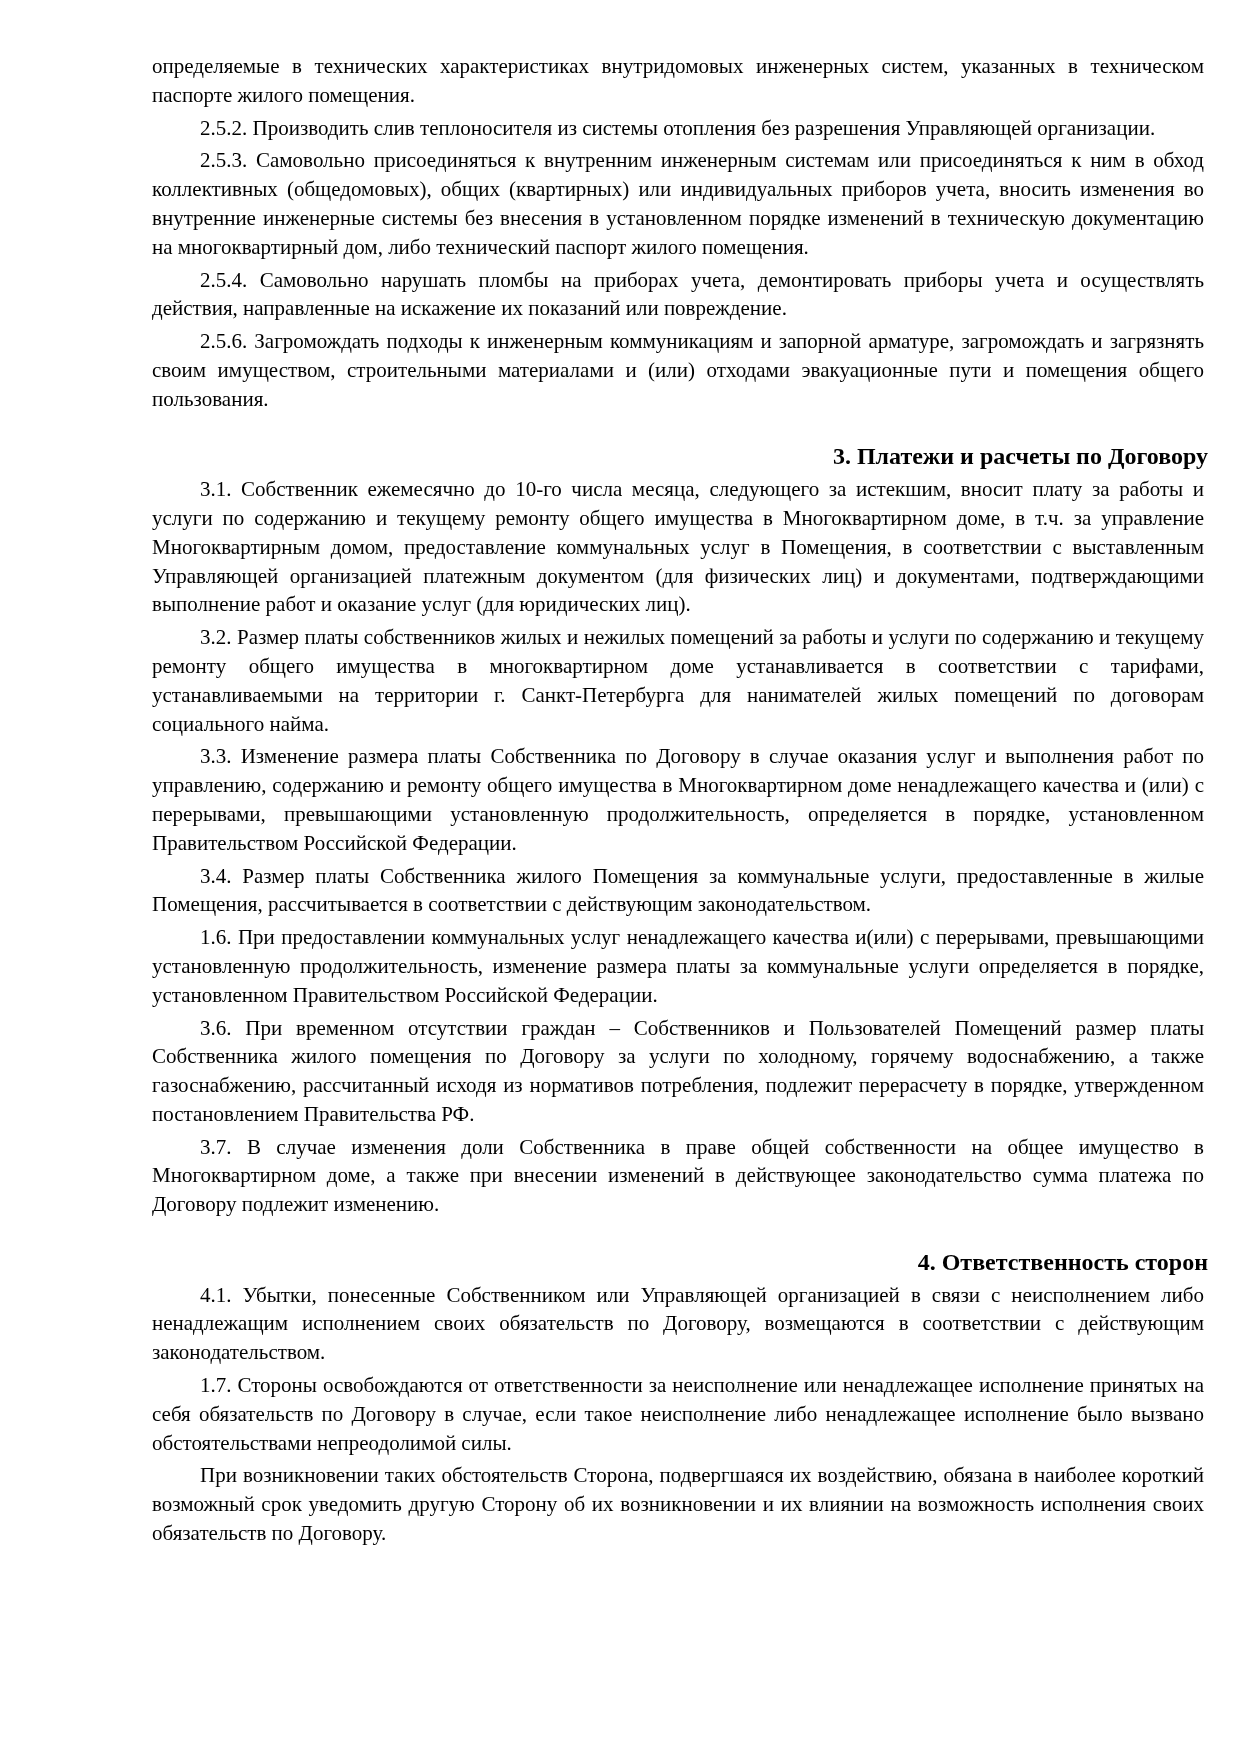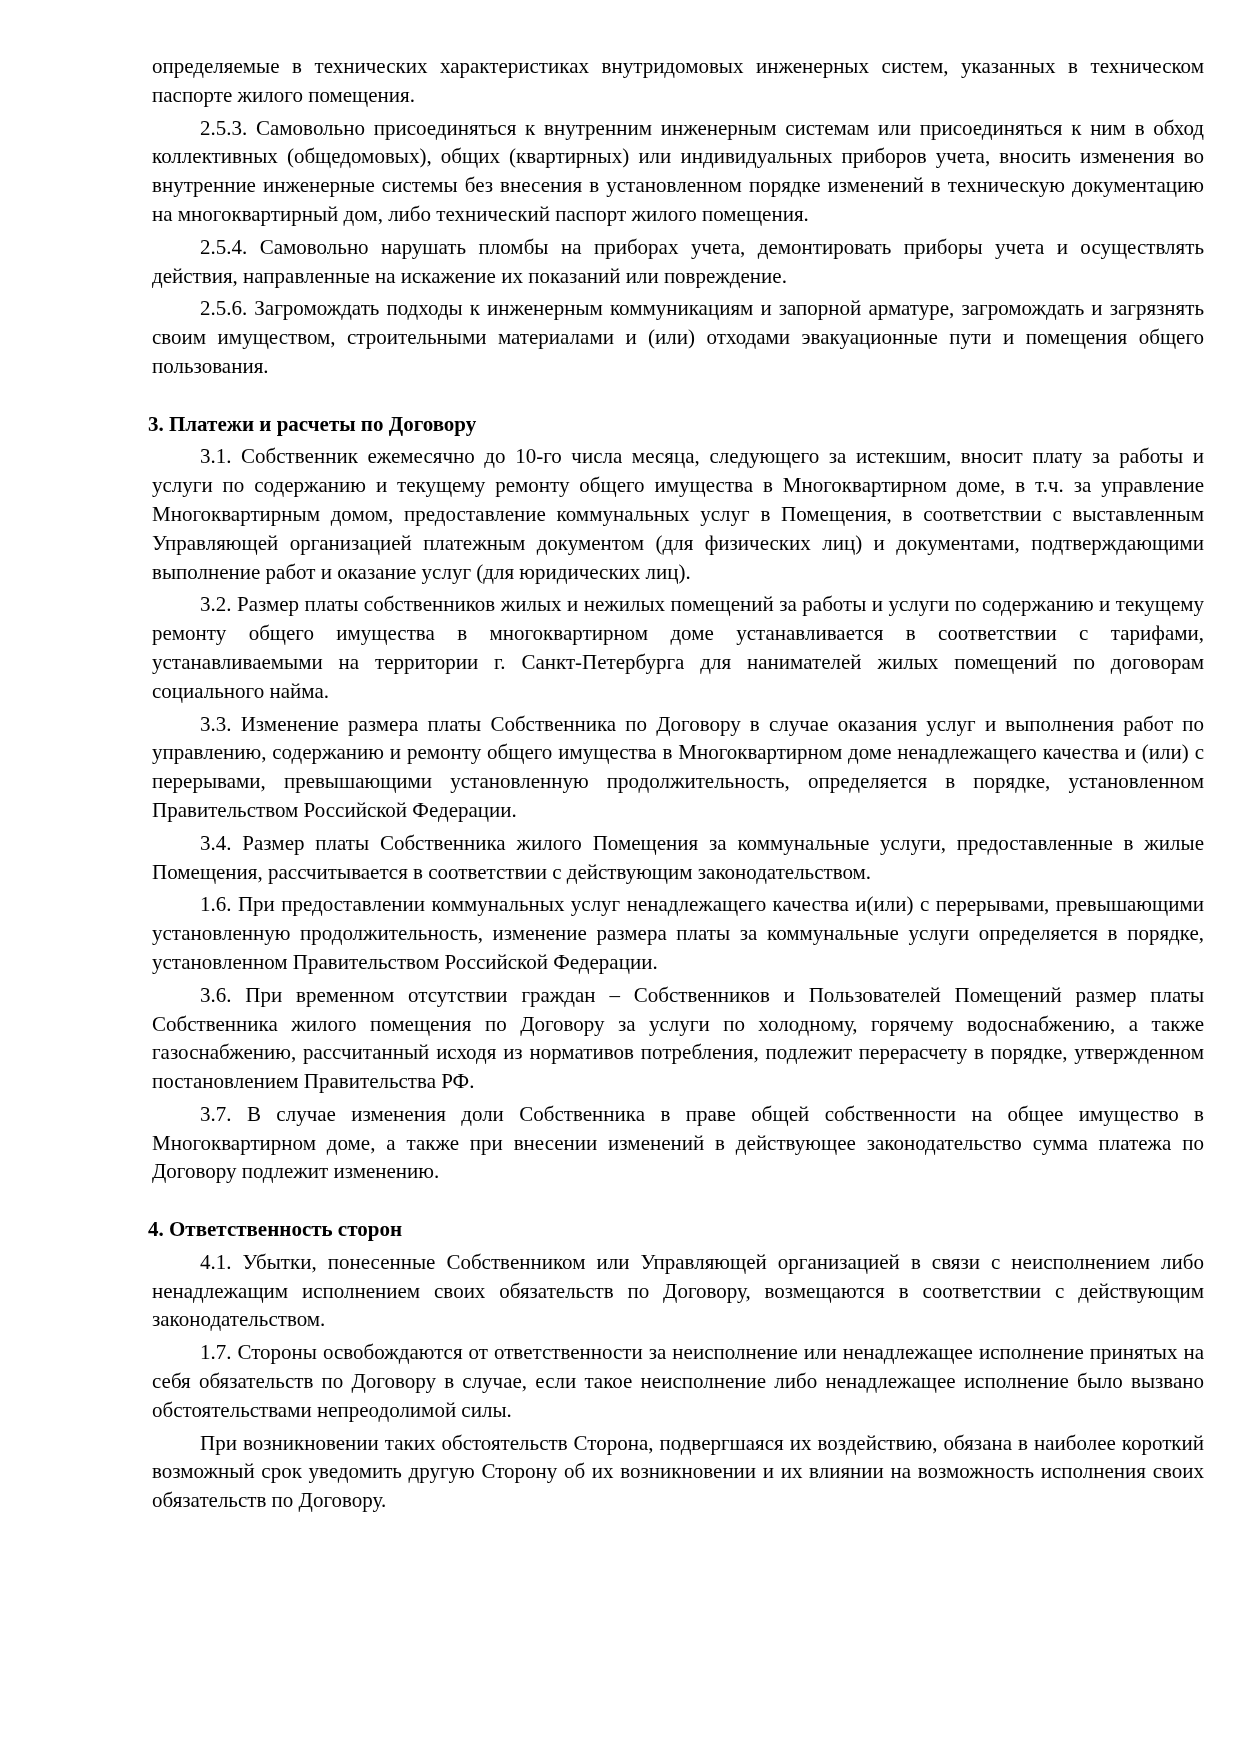--- a/index.html
+++ b/index.html
@@ -23,32 +23,33 @@
   }
   .page p {
     margin: 4px;
     text-indent: 48px;
   }
   .page p.no-indent {
     text-indent: 0;
   }
   .page h2.section-heading {
     margin: 28.8px 0 0 0;
-    font-size: 21px;
+    font-size: 24px;
     line-height: 28.8px;
     font-weight: bold;
-    text-align: left;
+    text-align: right;
     text-indent: 0;
   }
 </style>
 </head>
 <body>
 
 <div class="page">
   <p class="no-indent">определяемые в технических характеристиках внутридомовых инженерных систем, указанных в техническом паспорте жилого помещения.</p>
+  <p>2.5.2. Производить слив теплоносителя из системы отопления без разрешения Управляющей организации.</p>
   <p>2.5.3. Самовольно присоединяться к внутренним инженерным системам или присоединяться к ним в обход коллективных (общедомовых), общих (квартирных) или индивидуальных приборов учета, вносить изменения во внутренние инженерные системы без внесения в установленном порядке изменений в техническую документацию на многоквартирный дом, либо технический паспорт жилого помещения.</p>
   <p>2.5.4. Самовольно нарушать пломбы на приборах учета, демонтировать приборы учета и осуществлять действия, направленные на искажение их показаний или повреждение.</p>
   <p>2.5.6. Загромождать подходы к инженерным коммуникациям и запорной арматуре, загромождать и загрязнять своим имуществом, строительными материалами и (или) отходами эвакуационные пути и помещения общего пользования.</p>
   <h2 class="section-heading">3. Платежи и расчеты по Договору</h2>
   <p>3.1. Собственник ежемесячно до 10-го числа месяца, следующего за истекшим, вносит плату за работы и услуги по содержанию и текущему ремонту общего имущества в Многоквартирном доме, в т.ч. за управление Многоквартирным домом, предоставление коммунальных услуг в Помещения, в соответствии с выставленным Управляющей организацией платежным документом (для физических лиц) и документами, подтверждающими выполнение работ и оказание услуг (для юридических лиц).</p>
   <p>3.2. Размер платы собственников жилых и нежилых помещений за работы и услуги по содержанию и текущему ремонту общего имущества в многоквартирном доме устанавливается в соответствии с тарифами, устанавливаемыми на территории г. Санкт-Петербурга для нанимателей жилых помещений по договорам социального найма.</p>
   <p>3.3. Изменение размера платы Собственника по Договору в случае оказания услуг и выполнения работ по управлению, содержанию и ремонту общего имущества в Многоквартирном доме ненадлежащего качества и (или) с перерывами, превышающими установленную продолжительность, определяется в порядке, установленном Правительством Российской Федерации.</p>
   <p>3.4. Размер платы Собственника жилого Помещения за коммунальные услуги, предоставленные в жилые Помещения, рассчитывается в соответствии с действующим законодательством.</p>
   <p>1.6. При предоставлении коммунальных услуг ненадлежащего качества и(или) с перерывами, превышающими установленную продолжительность, изменение размера платы за коммунальные услуги определяется в порядке, установленном Правительством Российской Федерации.</p>
   <p>3.6. При временном отсутствии граждан – Собственников и Пользователей Помещений размер платы Собственника жилого помещения по Договору за услуги по холодному, горячему водоснабжению, а также газоснабжению, рассчитанный исходя из нормативов потребления, подлежит перерасчету в порядке, утвержденном постановлением Правительства РФ.</p>

